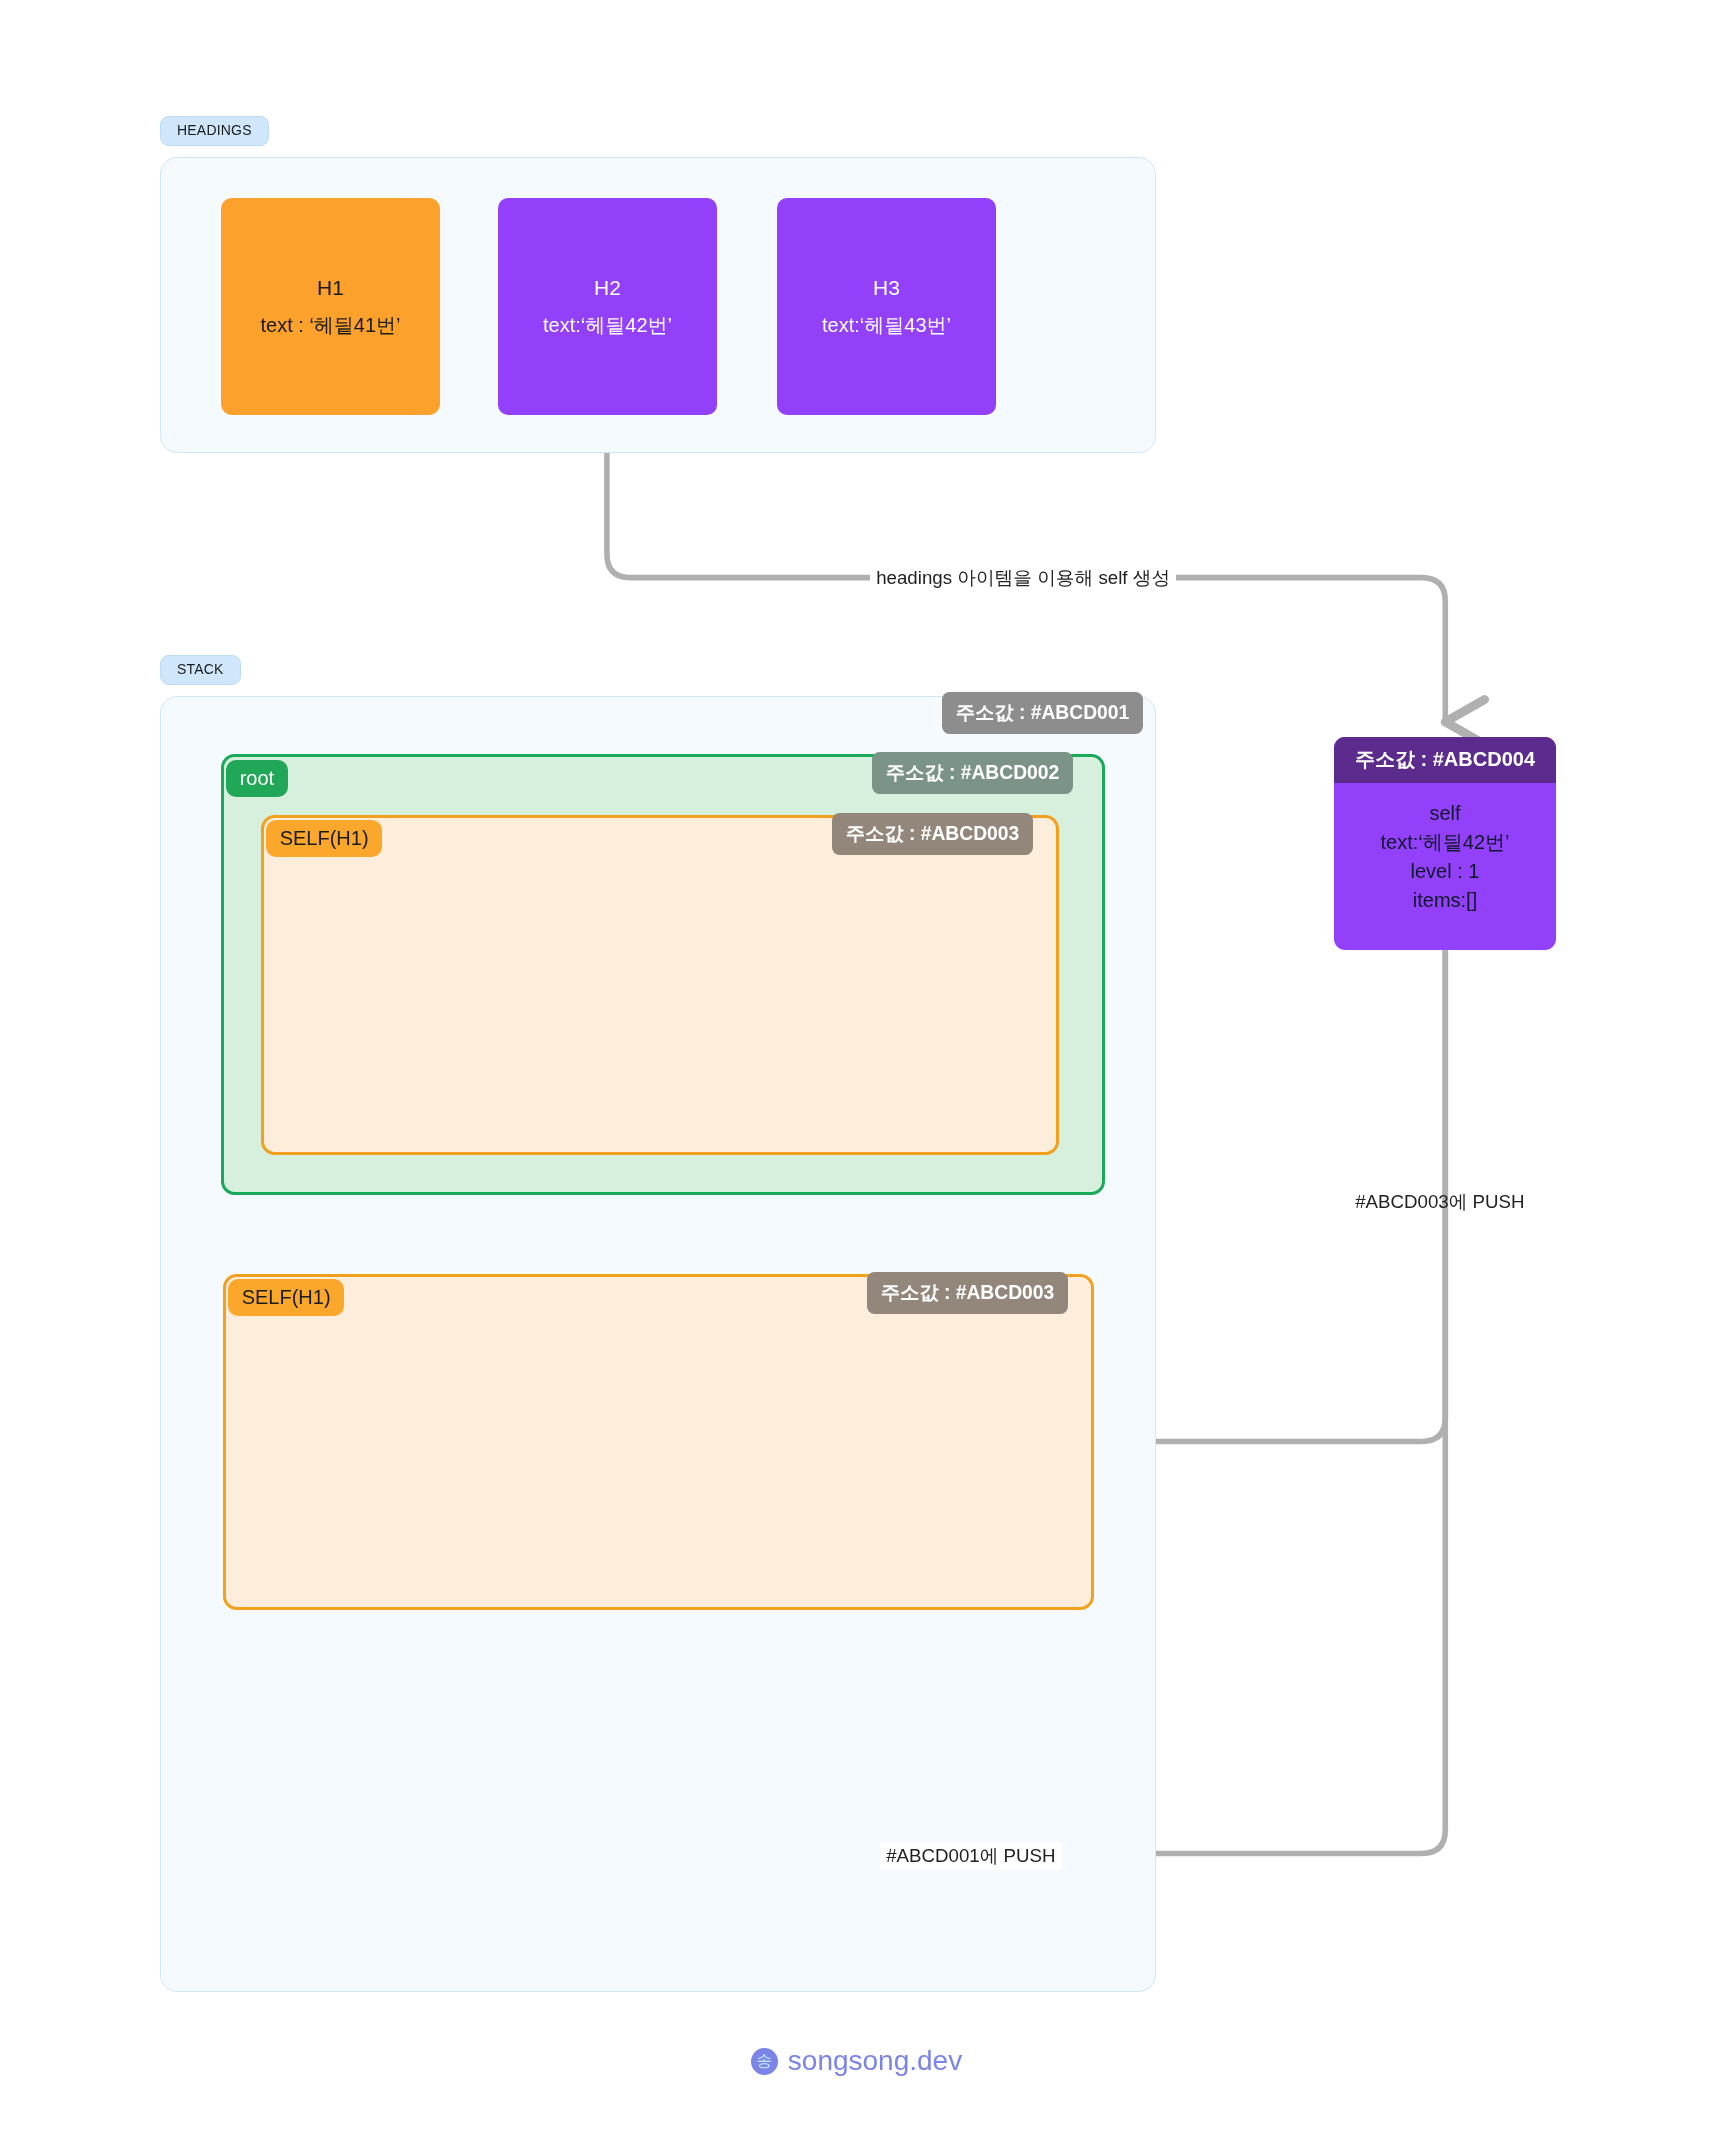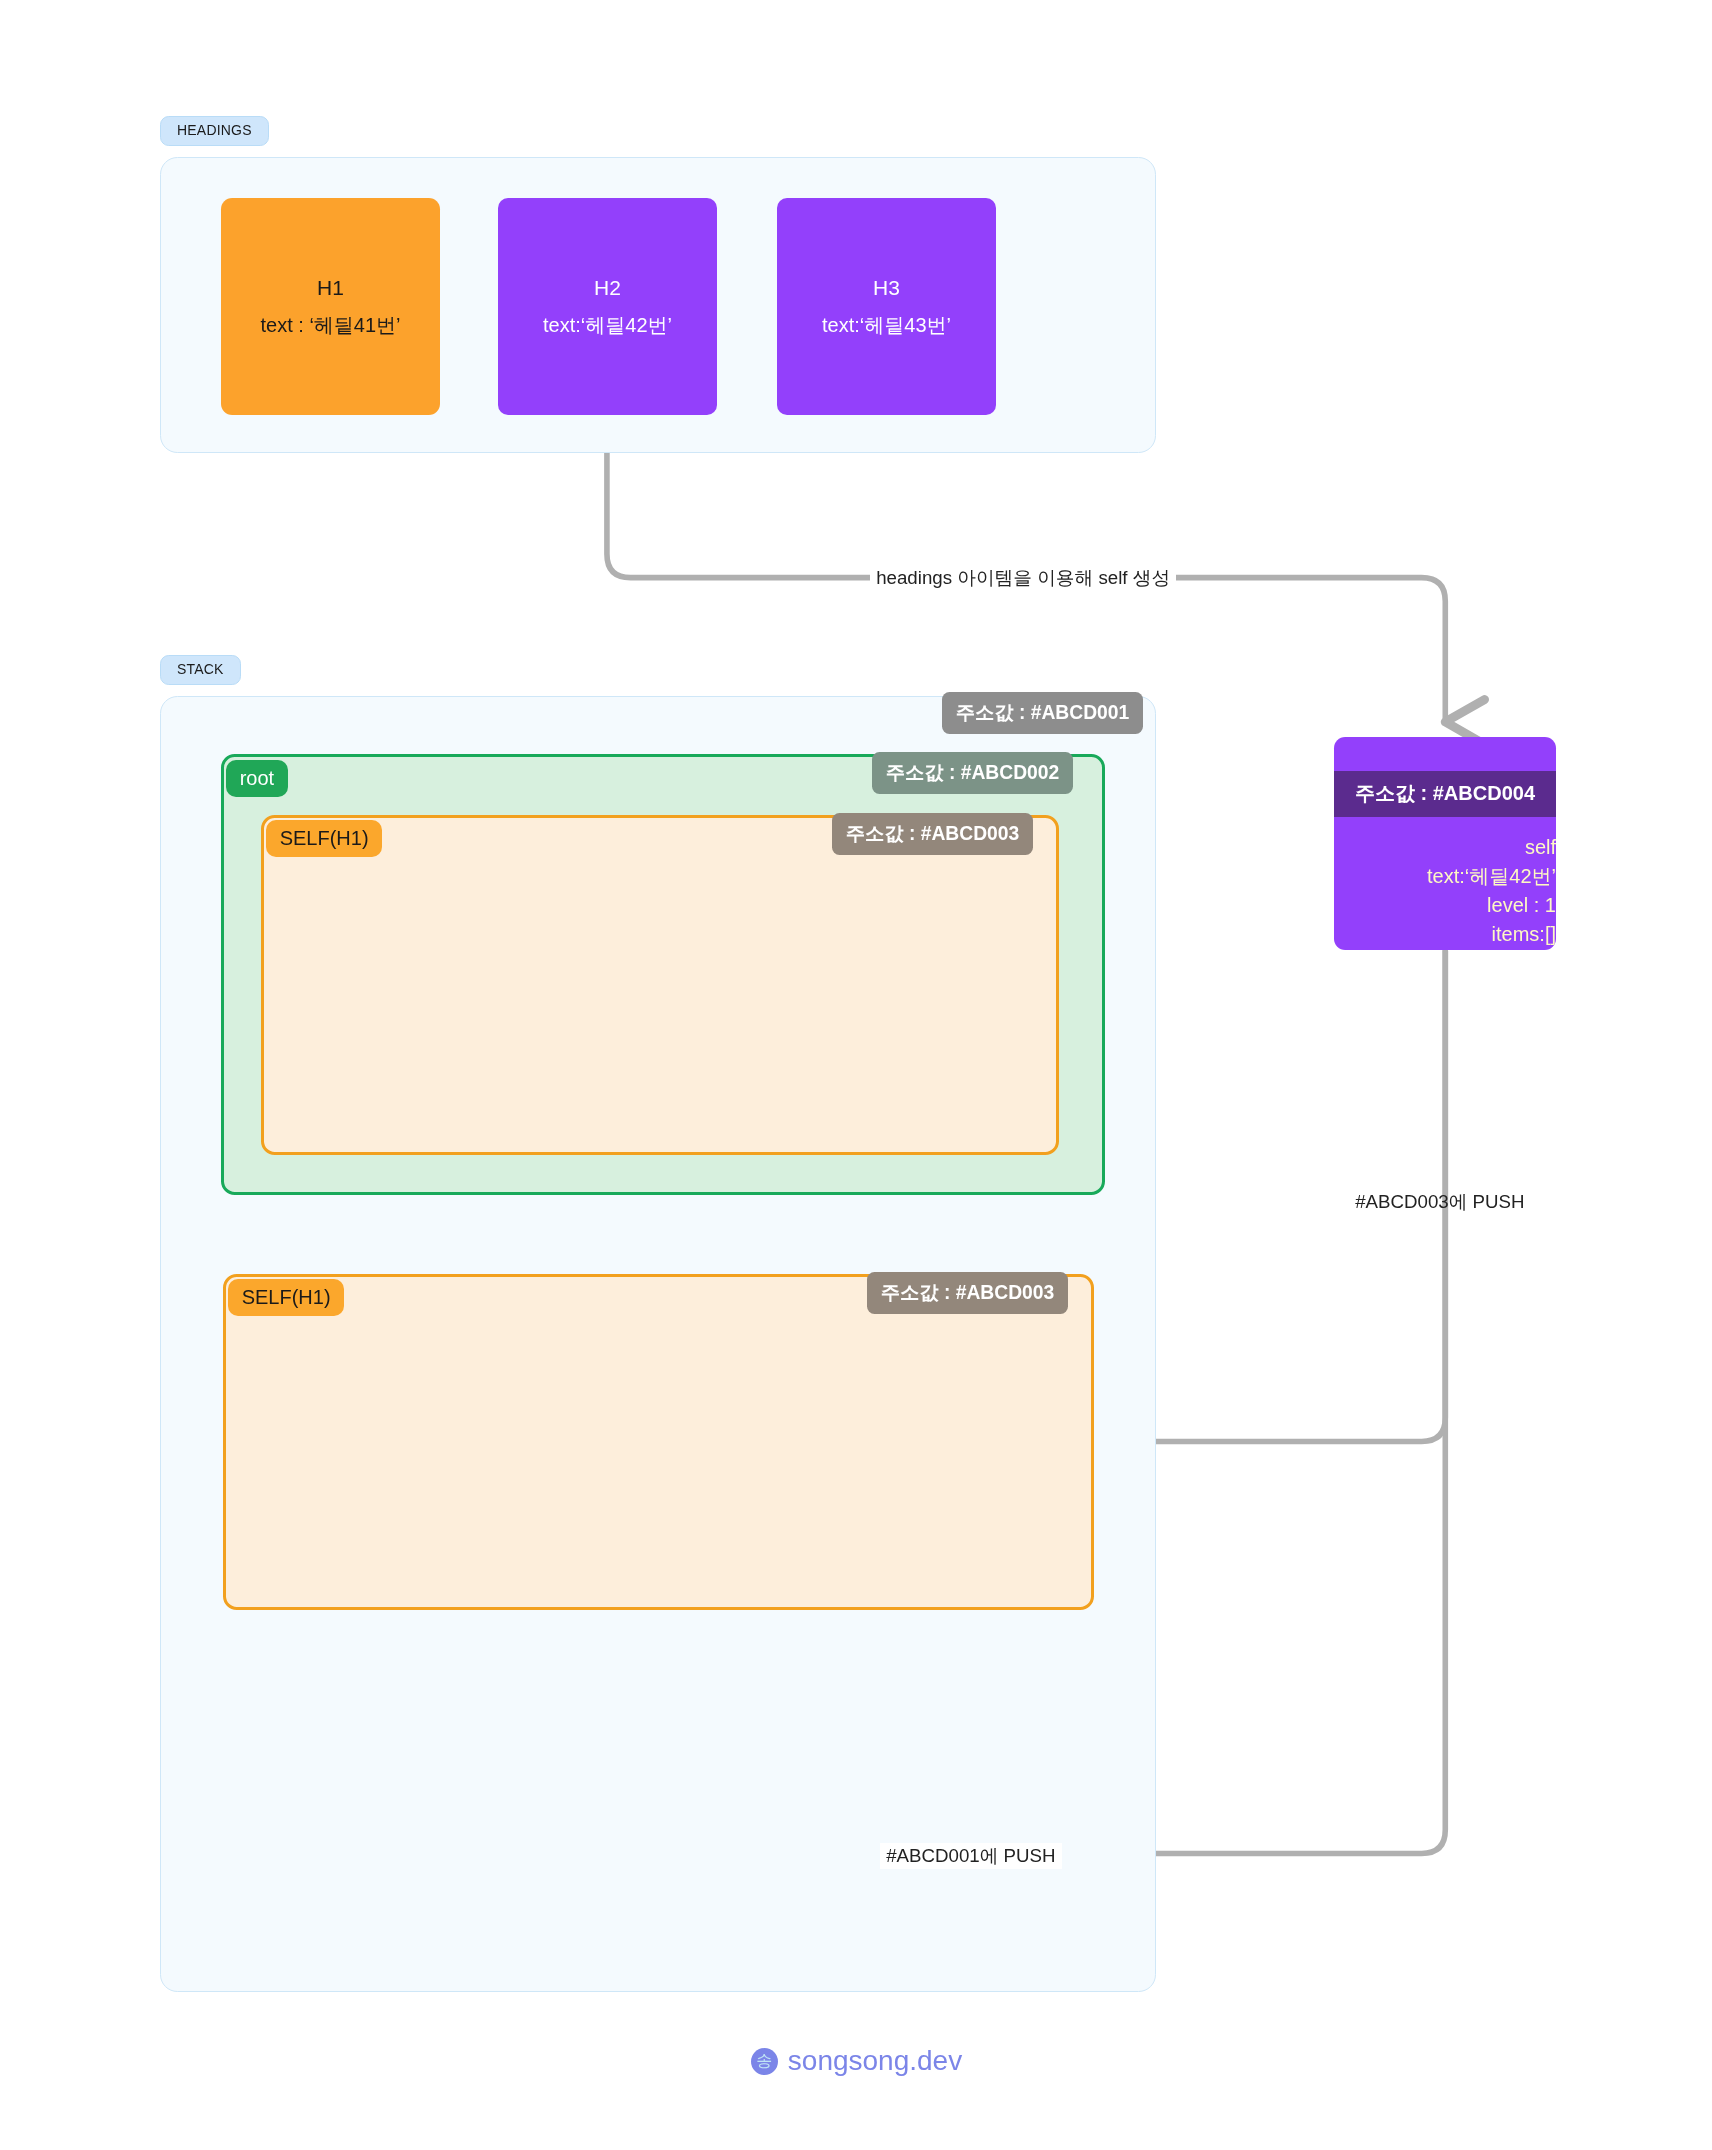--- a/index.html
+++ b/index.html
@@ -113,25 +113,24 @@
   }
   .self-node .sn-header {
     background: #5b2b8e;
     color: #ffffff;
     font-size: 20px;
     font-weight: bold;
     line-height: 1;
     padding: 12.4px 0 13.7px 0;
     text-align: center;
     white-space: nowrap;
-    margin-top: 34px;
   }
   .self-node .sn-body {
-    color: #fef9c3;
-    text-align: right;
+    color: #0f172a;
+    text-align: center;
     font-size: 20px;
     line-height: 1.45;
     padding-top: 16px;
   }
 
   
   .edge-label {
     position: absolute;
     font-size: 18.7px;
     color: #222222;

